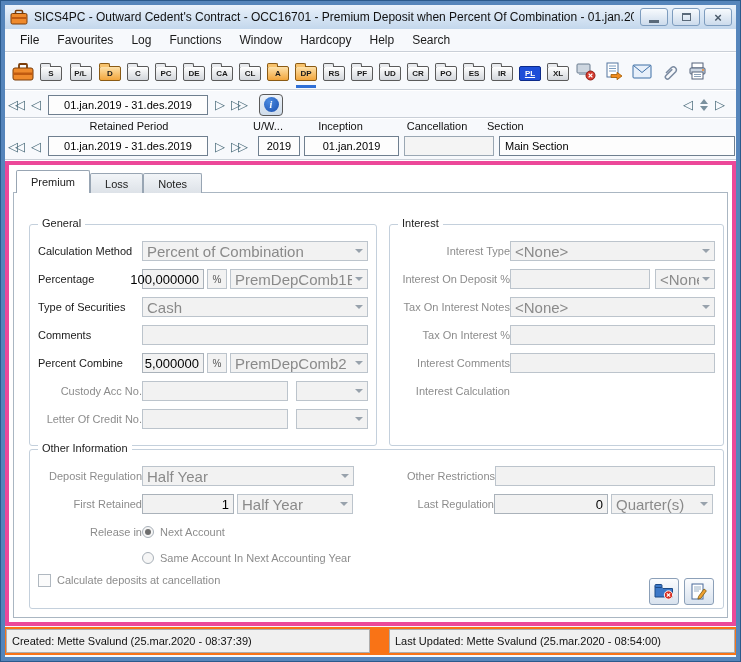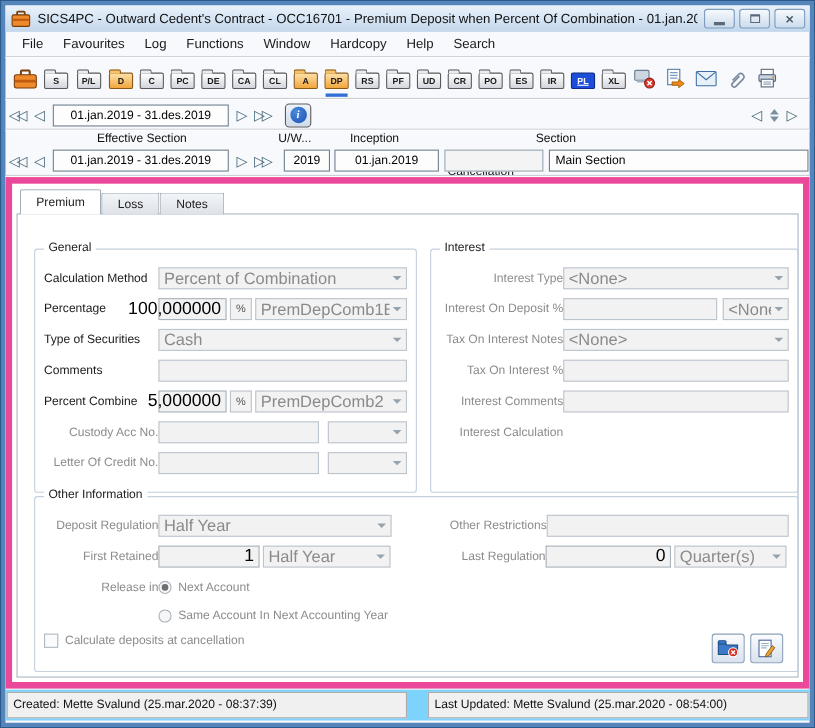--- a/index.html
+++ b/index.html
@@ -55,49 +55,49 @@
     display:flex; align-items:center; justify-content:center; }
   .nav-right { margin-left:auto; display:flex; align-items:center; gap:4px; padding-right:8px; }
   .spinner { display:flex; flex-direction:column; gap:2px; align-items:center; cursor:default; }
   .spin-up { width:0; height:0; border-left:4px solid transparent; border-right:4px solid transparent; border-bottom:5px solid #7a909e; }
   .spin-down { width:0; height:0; border-left:4px solid transparent; border-right:4px solid transparent; border-top:5px solid #7a909e; }
 
   
   .gridbar { position:absolute; left:5px; right:5px; top:119px; height:40px; }
   .ghead { position:absolute; top:1px; font-size:11px; color:#111; text-align:center; }
   .h-ep { left:43px; width:162px; } .h-uw { left:242px; width:42px; } .h-in { left:288px; width:95px; }
-  .h-ca { left:387px; width:90px;margin-top:30px; } .h-se { left:482px; width:100px; text-align:left; }
+  .h-ca { left:387px; width:90px; } .h-se { left:482px; width:100px; text-align:left; }
   .grow { position:absolute; top:16px; left:0; right:0; height:22px; display:flex; align-items:center; }
   .gfield { height:20px; background:#fdfdfd; border:1px solid #6f7f8f; font-size:11px; color:#000;
     display:flex; align-items:center; justify-content:center; }
   .gf-ep { width:160px; margin:0 4px; } .gf-uw { width:42px; margin-left:7px; }
   .gf-in { width:95px; margin-left:4px; } .gf-ca { width:90px; margin-left:5px; background:#f4f4f4; border-color:#9aa7b3; }
   .gf-se { margin-left:5px; flex:1; margin-right:1px; justify-content:flex-start; padding-left:5px; }
 
   
-  .content { position:absolute; left:5px; right:5px; top:161px; bottom:36px; background:#fff; border:6px solid #ec4899; }
+  .content { position:absolute; left:5px; right:5px; top:161px; bottom:36px; background:#fff; border:4px solid #ec4899; }
   .tabs { position:absolute; top:5px; left:7px; display:flex; align-items:flex-end; z-index:2; }
   .tab { height:20px; padding:0 14px; font-size:11px; color:#222; border:1px solid #98a5b3; border-bottom:none;
     border-radius:2px 2px 0 0; background:linear-gradient(#f2f5f8,#dde2e8); display:flex; align-items:center; cursor:default; }
   .tab.active { height:23px; background:#fff; position:relative; z-index:3; }
   .tabpanel { position:absolute; left:4px; right:4px; top:27px; bottom:4px; border:1px solid #aab6c2; background:#fff; }
 
   
   .groupbox { position:absolute; border:1px solid #c4d0dc; border-radius:3px; }
   .gb-general { left:15px; top:31px; width:348px; height:222px; }
   .gb-interest { left:375px; top:31px; width:335px; height:222px; }
   .gb-other { left:15px; top:256px; width:695px; height:160px; }
   .legend { position:absolute; top:-8px; left:8px; background:#fff; padding:0 4px; font-size:11px; color:#222; }
   .gbody { position:absolute; inset:0; padding:16px 8px 0 8px; }
   .frow { display:flex; align-items:center; height:20px; margin-bottom:8px; }
   .flabel { font-size:11px; color:#1a1a1a; flex:0 0 104px; }
   .flabel.gray, .gray { color:#8c8c8c;text-align:right; }
   .flabel.w112 { flex:0 0 112px; }
   .flabel.w100 { flex:0 0 100px; }
-  .dfield { height:20px; background:#f2f2f2; border:1px solid #bcc4cc; font-size:16px; color:#8a8a8a;
+  .dfield { height:20px; background:#f2f2f2; border:1px solid #bcc4cc; font-size:13px; color:#8a8a8a;
     display:flex; align-items:center; padding:0 4px; }
   .dfield.val { color:#000; justify-content:flex-end; border-color:#aab2ba; }
   .pctbox { width:20px; height:20px; background:#f2f2f2; border:1px solid #bcc4cc; font-size:10px; color:#555;
     display:flex; align-items:center; justify-content:center; margin-left:3px; }
   .combo { height:20px; background:#f2f2f2; border:1px solid #bcc4cc; display:flex; align-items:center; padding:0 4px; overflow:hidden; }
   .combo-text { flex:1; font-size:15px; color:#8a8a8a; white-space:nowrap; overflow:hidden; }
   .combo-arrow { width:0; height:0; border-left:4px solid transparent; border-right:4px solid transparent;
     border-top:4px solid #98a2ac; margin-left:3px; flex:0 0 auto; }
   .flex1 { flex:1; } .ml3 { margin-left:3px; } .ml5 { margin-left:5px; } .ml8 { margin-left:8px; }
   .w62 { flex:0 0 62px; width:62px; } .w146 { flex:0 0 146px; }
@@ -112,21 +112,21 @@
   .radio-label { font-size:11px; color:#8c8c8c; }
   .checkbox { width:13px; height:13px; border:1px solid #b0b8c0; background:#fbfbfb; margin-right:6px; flex:0 0 13px; }
   .chk-label { font-size:11px; color:#8c8c8c; }
 
   
   .bottom-btns { position:absolute; right:13px; bottom:12px; display:flex; gap:5px; }
   .icon-btn { width:30px; height:27px; border:1px solid #8ca0b8; border-radius:3px;
     background:linear-gradient(#fbfcfe,#d8e2ee); display:flex; align-items:center; justify-content:center; cursor:default; }
 
   
-  .statusbar { position:absolute; left:5px; right:5px; bottom:7px; height:28px; background:#7dd3fc; }
+  .statusbar { position:absolute; left:5px; right:5px; bottom:7px; height:28px; background:#f97316; }
   .status-panel { position:absolute; top:2px; bottom:2px; border:1px solid #adadad; background:#f0f0f0;
     font-size:11px; color:#111; display:flex; align-items:center; padding-left:5px; white-space:nowrap; overflow:hidden; }
   .sp1 { left:1px; width:364px; } .sp2 { left:384px; right:1px; }
 </style>
 </head>
 <body>
 
 <div class="window">
 
   <div class="titlebar">
@@ -280,21 +280,21 @@
       <span class="spinner">
           <span class="spin-up"></span>
           <span class="spin-down"></span>
         </span>
       <span class="nav-arrow">▷</span>
     </span>
   </div>
   <div class="sep s3"></div>
 
   <div class="gridbar">
-    <span class="ghead h-ep">Effective Section</span>
+    <span class="ghead h-ep">Retained Period</span>
     <span class="ghead h-uw">U/W...</span>
     <span class="ghead h-in">Inception</span>
     <span class="ghead h-ca">Cancellation</span>
     <span class="ghead h-se">Section</span>
     <div class="grow">
       <span class="nav-arrow dbl">◁◁</span>
       <span class="nav-arrow">◁</span>
       <div class="gfield gf-ep">01.jan.2019 - 31.des.2019</div>
       <span class="nav-arrow">▷</span>
       <span class="nav-arrow dbl">▷▷</span>

